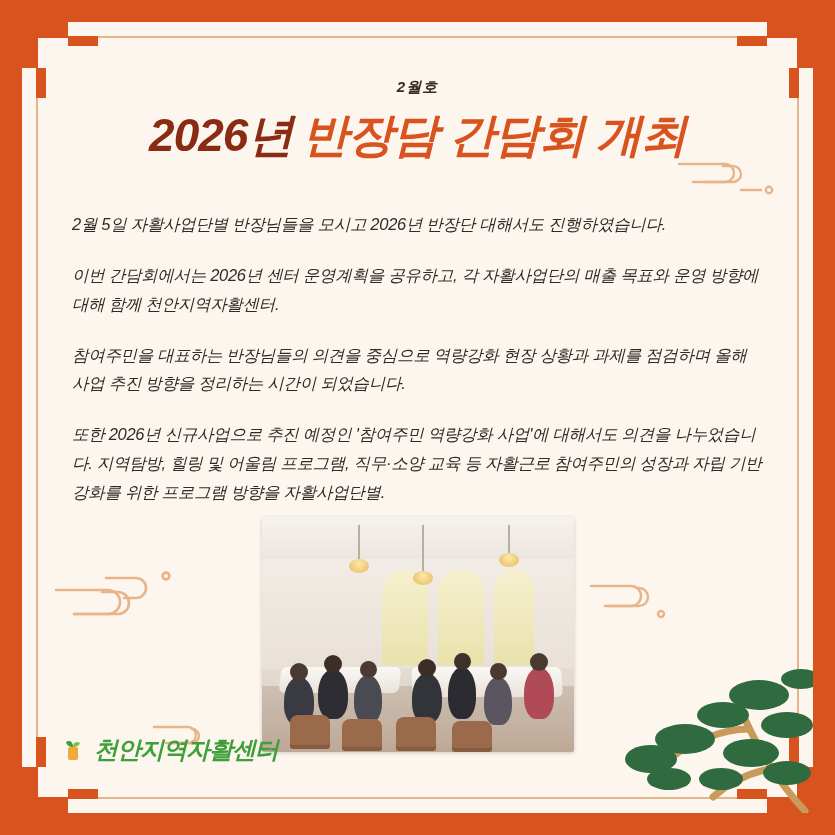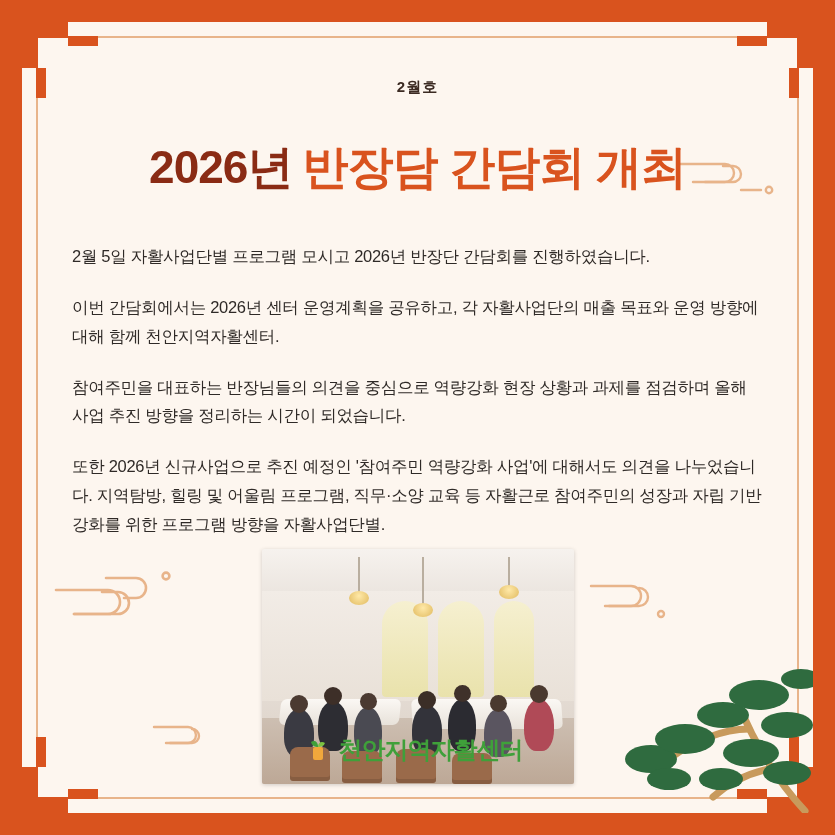--- a/index.html
+++ b/index.html
@@ -99,34 +99,35 @@
   .notch.bl .notch-in { left: 16px; bottom: 16px; }
   .notch.br .notch-in { right: 16px; bottom: 16px; }
 
   
   .content {
     position: absolute;
     left: 60px;
     top: 60px;
     right: 60px;
     bottom: 60px;
+    font-style: italic;
   }
 
   .issue-label {
     text-align: center;
     font-size: 15px;
     font-weight: bold;
     color: #3b2a22;
     letter-spacing: 1px;
     margin-top: 18px;
   }
 
   .headline {
     text-align: center;
-    margin-top: 44px;
+    margin-top: 12px;
     font-size: 46px;
     font-weight: bold;
     letter-spacing: -1px;
     line-height: 1.15;
     white-space: nowrap;
   }
   .headline .year { color: #8a2b14; }
   .headline .rest { color: #d9531e; margin-left: 10px; }
 
   .body-text {
@@ -205,21 +206,21 @@
     border-radius: 50% 50% 40% 40%;
   }
   .ph-head {
     position: absolute;
     border-radius: 50%;
   }
 
   .brand {
     position: absolute;
     left: 0; right: 8px; bottom: 8px;
-    text-align: center;
+    text-align: left;
   }
   .brand-inner {
     display: inline-flex;
     align-items: center;
     gap: 8px;
   }
   .brand-mark {
     width: 26px; height: 26px;
     position: relative;
     display: inline-block;
@@ -322,21 +323,21 @@
 
   <div class="content">
 
     <div class="issue-label">2월호</div>
 
     <div class="headline">
       <span class="year">2026년</span><span class="rest">반장담 간담회 개최</span>
     </div>
 
     <div class="body-text">
-      <p>2월 5일 자활사업단별 프로그램 모시고 2026년 반장단 간담회를 진행하였습니다.</p>
+      <p>2월 5일 자활사업단별 반장님들을 모시고 2026년 반장단 대해서도 진행하였습니다.</p>
       <p>이번 간담회에서는 2026년 센터 운영계획을 공유하고, 각 자활사업단의 매출 목표와 운영 방향에 대해 함께 천안지역자활센터.</p>
       <p>참여주민을 대표하는 반장님들의 의견을 중심으로 역량강화 현장 상황과 과제를 점검하며 올해 사업 추진 방향을 정리하는 시간이 되었습니다.</p>
       <p>또한 2026년 신규사업으로 추진 예정인 '참여주민 역량강화 사업'에 대해서도 의견을 나누었습니다. 지역탐방, 힐링 및 어울림 프로그램, 직무·소양 교육 등 자활근로 참여주민의 성장과 자립 기반 강화를 위한 프로그램 방향을 자활사업단별.</p>
     </div>
 
     <div class="photo-wrap">
       <div class="photo">
         <div class="ph-ceiling"></div>
         <div class="ph-wall"></div>
         <div class="ph-arch a1"></div>

